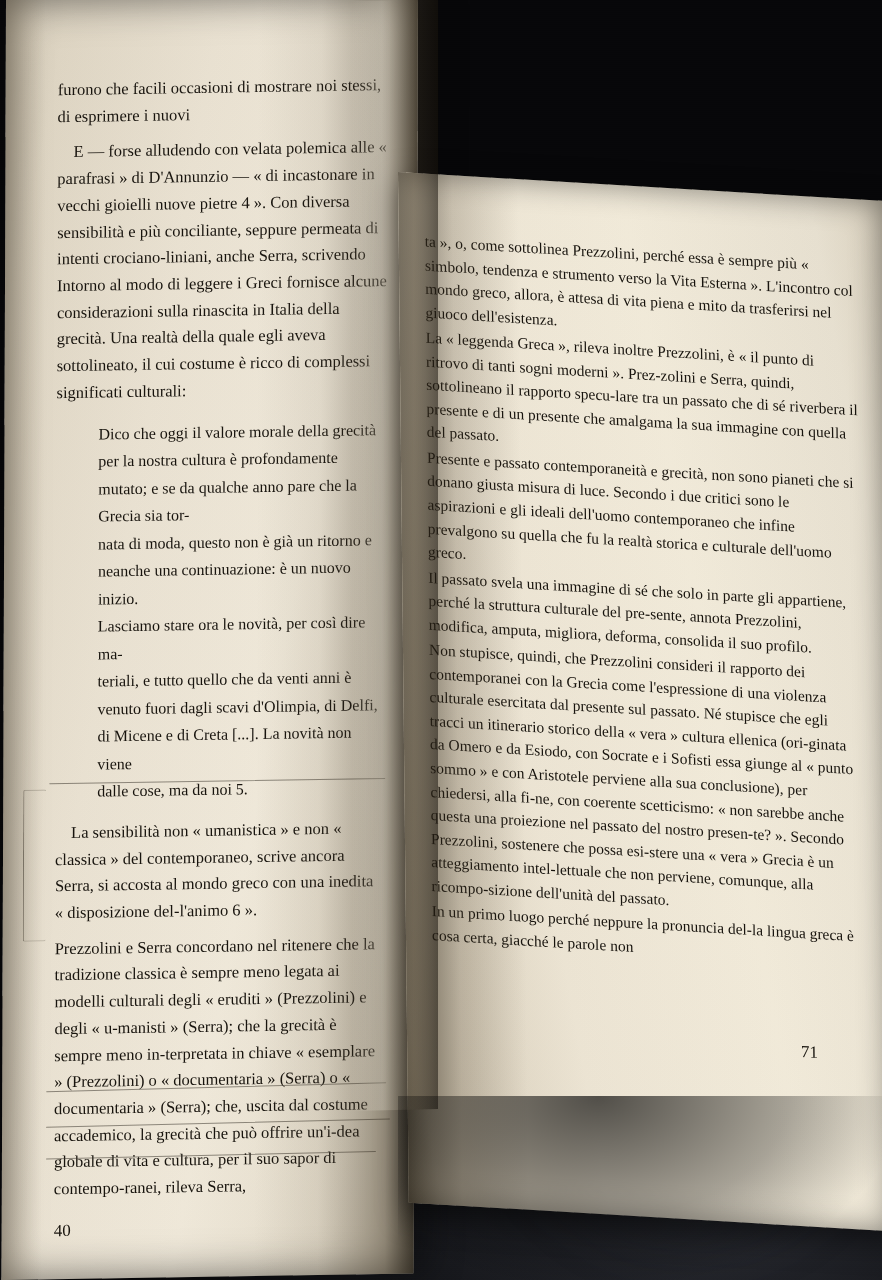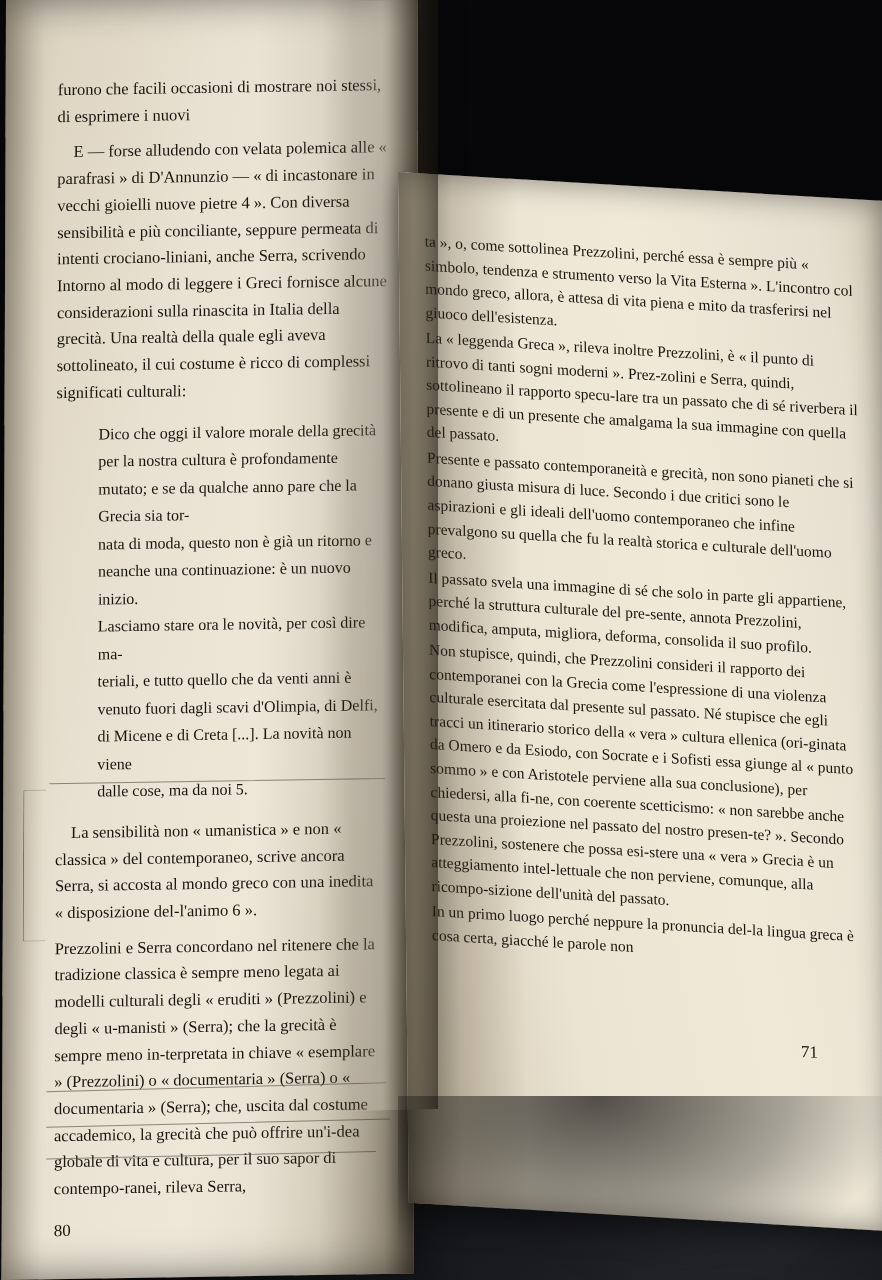--- a/index.html
+++ b/index.html
@@ -206,21 +206,21 @@
       <p class="indent">La sensibilità non « umanistica » e non « classica » del contemporaneo, scrive ancora Serra, si accosta al mondo greco con una inedita « disposizione del-l'animo 6 ».</p>
       <p>Prezzolini e Serra concordano nel ritenere che la tradizione classica è sempre meno legata ai modelli culturali degli « eruditi » (Prezzolini) e degli « u-manisti » (Serra); che la grecità è sempre meno in-terpretata in chiave « esemplare » (Prezzolini) o « documentaria » (Serra) o « documentaria » (Serra); che, uscita dal costume accademico, la grecità che può offrire un'i-dea globale di vita e cultura, per il suo sapor di contempo-ranei, rileva Serra,</p>
     </div>
 
     <div class="pencil-bracket" style="left: 20px; top: 790px;"></div>
     <div class="pencil-line" style="left: 46px; top: 784px; width: 336px;"></div>
     <div class="pencil-line" style="left: 44px; top: 1090px; width: 340px; transform: rotate(-0.6deg);"></div>
     <div class="pencil-line" style="left: 44px; top: 1126px; width: 344px; transform: rotate(-0.5deg);"></div>
     <div class="pencil-line" style="left: 44px; top: 1158px; width: 330px; transform: rotate(-0.4deg);"></div>
 
-    <div class="folio folio-left">80</div>
+    <div class="folio folio-left">40</div>
   </div>
 
   <div class="page-right">
     <div class="txt right-col">
       <p>ta », o, come sottolinea Prezzolini, perché essa è sempre più « simbolo, tendenza e strumento verso la Vita Esterna ». L'incontro col mondo greco, allora, è attesa di vita piena e mito da trasferirsi nel giuoco dell'esistenza.</p>
       <p>La « leggenda Greca », rileva inoltre Prezzolini, è « il punto di ritrovo di tanti sogni moderni ». Prez-zolini e Serra, quindi, sottolineano il rapporto specu-lare tra un passato che di sé riverbera il presente e di un presente che amalgama la sua immagine con quella del passato.</p>
       <p>Presente e passato contemporaneità e grecità, non sono pianeti che si donano giusta misura di luce. Secondo i due critici sono le aspirazioni e gli ideali dell'uomo contemporaneo che infine prevalgono su quella che fu la realtà storica e culturale dell'uomo greco.</p>
       <p>Il passato svela una immagine di sé che solo in parte gli appartiene, perché la struttura culturale del pre-sente, annota Prezzolini, modifica, amputa, migliora, deforma, consolida il suo profilo.</p>
       <p>Non stupisce, quindi, che Prezzolini consideri il rapporto dei contemporanei con la Grecia come l'espressione di una violenza culturale esercitata dal presente sul passato. Né stupisce che egli tracci un itinerario storico della « vera » cultura ellenica (ori-ginata da Omero e da Esiodo, con Socrate e i Sofisti essa giunge al « punto sommo » e con Aristotele perviene alla sua conclusione), per chiedersi, alla fi-ne, con coerente scetticismo: « non sarebbe anche questa una proiezione nel passato del nostro presen-te? ». Secondo Prezzolini, sostenere che possa esi-stere una « vera » Grecia è un atteggiamento intel-lettuale che non perviene, comunque, alla ricompo-sizione dell'unità del passato.</p>
       <p>In un primo luogo perché neppure la pronuncia del-la lingua greca è cosa certa, giacché le parole non</p>

